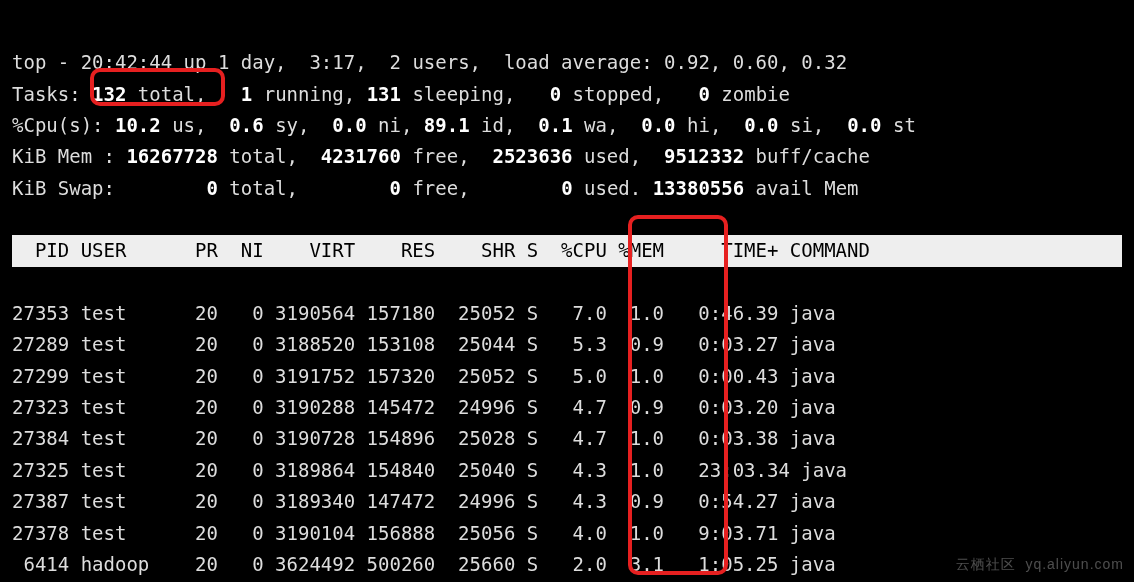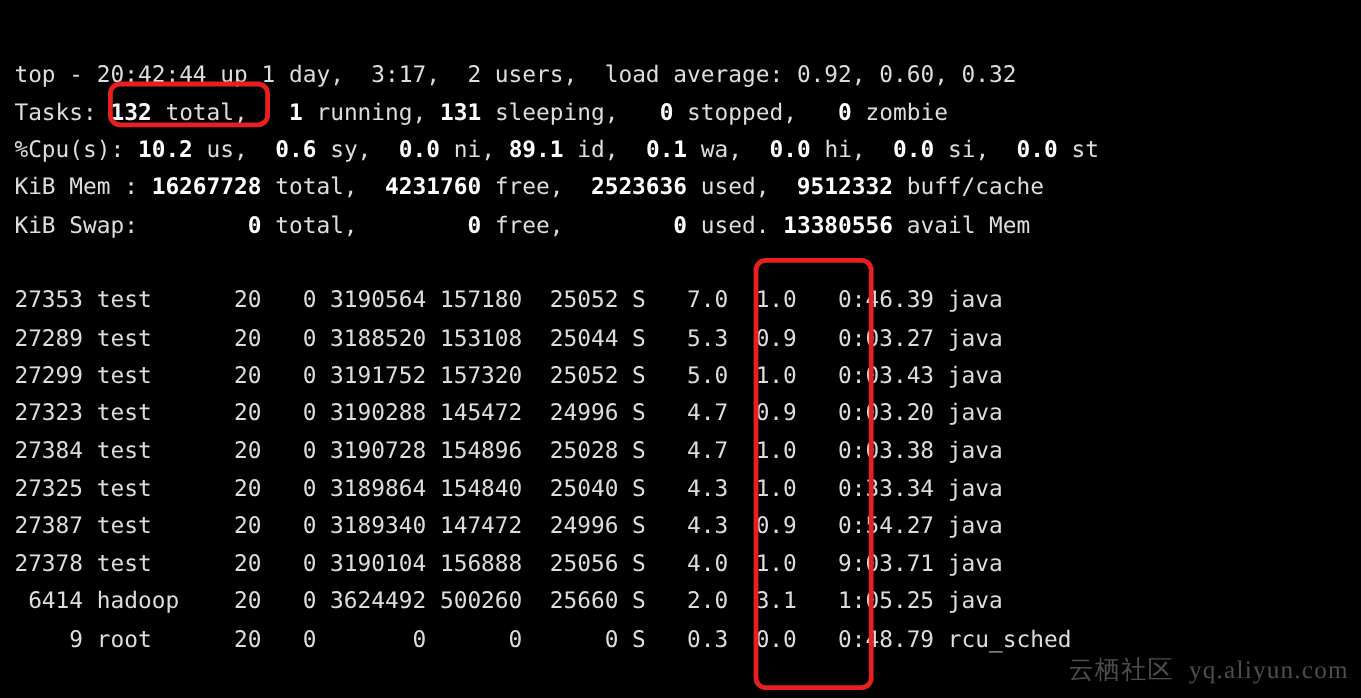--- a/index.html
+++ b/index.html
@@ -2,38 +2,39 @@
 <html><head>
 <meta charset="utf-8">
 <style>
   html,body{margin:0;padding:0;background:#000;color:#ddd;font:19px/1.65 "DejaVu Sans Mono","Menlo","Consolas",monospace;}
   .screen{position:relative;width:1134px;height:582px;padding:16px 12px;box-sizing:border-box;white-space:pre;overflow:hidden;}
   .b{color:#fff;font-weight:700;}
   .headrow{background:#eee;color:#000;display:block;}
   .hl{border:4px solid #e62020;border-radius:10px;position:absolute;box-sizing:border-box;pointer-events:none;}
   .box-us{left:90px;top:68px;width:135px;height:38px;}
   .box-cpu{left:628px;top:215px;width:100px;height:360px;}
-  .wm{position:absolute;right:10px;bottom:6px;font-size:21px;color:rgba(220,220,220,0.35);font-family:Liberation Serif, serif;letter-spacing:1px;}
+  .wm{position:absolute;right:10px;bottom:6px;font-size:14px;color:rgba(220,220,220,0.35);font-family:Liberation Sans, sans-serif;letter-spacing:1px;}
 </style>
 </head>
 <body>
 
 <div class="screen">
 <span><span>top - </span><span>20:42:44</span><span> up 1 day,  3:17,  </span><span>2</span><span> users,  load average: </span><span>0.92, 0.60, 0.32</span></span>
 <span><span>Tasks: </span><span class="b">132</span><span> total,   </span><span class="b">1</span><span> running, </span><span class="b">131</span><span> sleeping,   </span><span class="b">0</span><span> stopped,   </span><span class="b">0</span><span> zombie</span></span>
 <span><span>%Cpu(s): </span><span class="b">10.2</span><span> us,  </span><span class="b">0.6</span><span> sy,  </span><span class="b">0.0</span><span> ni, </span><span class="b">89.1</span><span> id,  </span><span class="b">0.1</span><span> wa,  </span><span class="b">0.0</span><span> hi,  </span><span class="b">0.0</span><span> si,  </span><span class="b">0.0</span><span> st</span></span>
 <span><span>KiB Mem : </span><span class="b">16267728</span><span> total,  </span><span class="b">4231760</span><span> free,  </span><span class="b">2523636</span><span> used,  </span><span class="b">9512332</span><span> buff/cache</span></span>
 <span><span>KiB Swap:        </span><span class="b">0</span><span> total,        </span><span class="b">0</span><span> free,        </span><span class="b">0</span><span> used. </span><span class="b">13380556</span><span> avail Mem</span></span>
 
+<span class="headrow">  PID USER      PR  NI    VIRT    RES    SHR S  %CPU %MEM     TIME+ COMMAND          </span>
 <span>27353 test      20   0 3190564 157180  25052 S   7.0  1.0   0:46.39 java</span>
 <span>27289 test      20   0 3188520 153108  25044 S   5.3  0.9   0:03.27 java</span>
-<span>27299 test      20   0 3191752 157320  25052 S   5.0  1.0   0:03.43 java</span>
+<span>27299 test      20   0 3191752 157320  25052 S   5.0  1.0   0:00.43 java</span>
 <span>27323 test      20   0 3190288 145472  24996 S   4.7  0.9   0:03.20 java</span>
 <span>27384 test      20   0 3190728 154896  25028 S   4.7  1.0   0:03.38 java</span>
-<span>27325 test      20   0 3189864 154840  25040 S   4.3  1.0   0:33.34 java</span>
+<span>27325 test      20   0 3189864 154840  25040 S   4.3  1.0   23:03.34 java</span>
 <span>27387 test      20   0 3189340 147472  24996 S   4.3  0.9   0:54.27 java</span>
 <span>27378 test      20   0 3190104 156888  25056 S   4.0  1.0   9:03.71 java</span>
 <span> 6414 hadoop    20   0 3624492 500260  25660 S   2.0  3.1   1:05.25 java</span>
 <span>    9 root      20   0       0      0      0 S   0.3  0.0   0:48.79 rcu_sched</span>
 <div class="hl box-us"></div>
 <div class="hl box-cpu"></div>
 <div class="wm">云栖社区  yq.aliyun.com</div>
 </div>
 
 </body></html>

